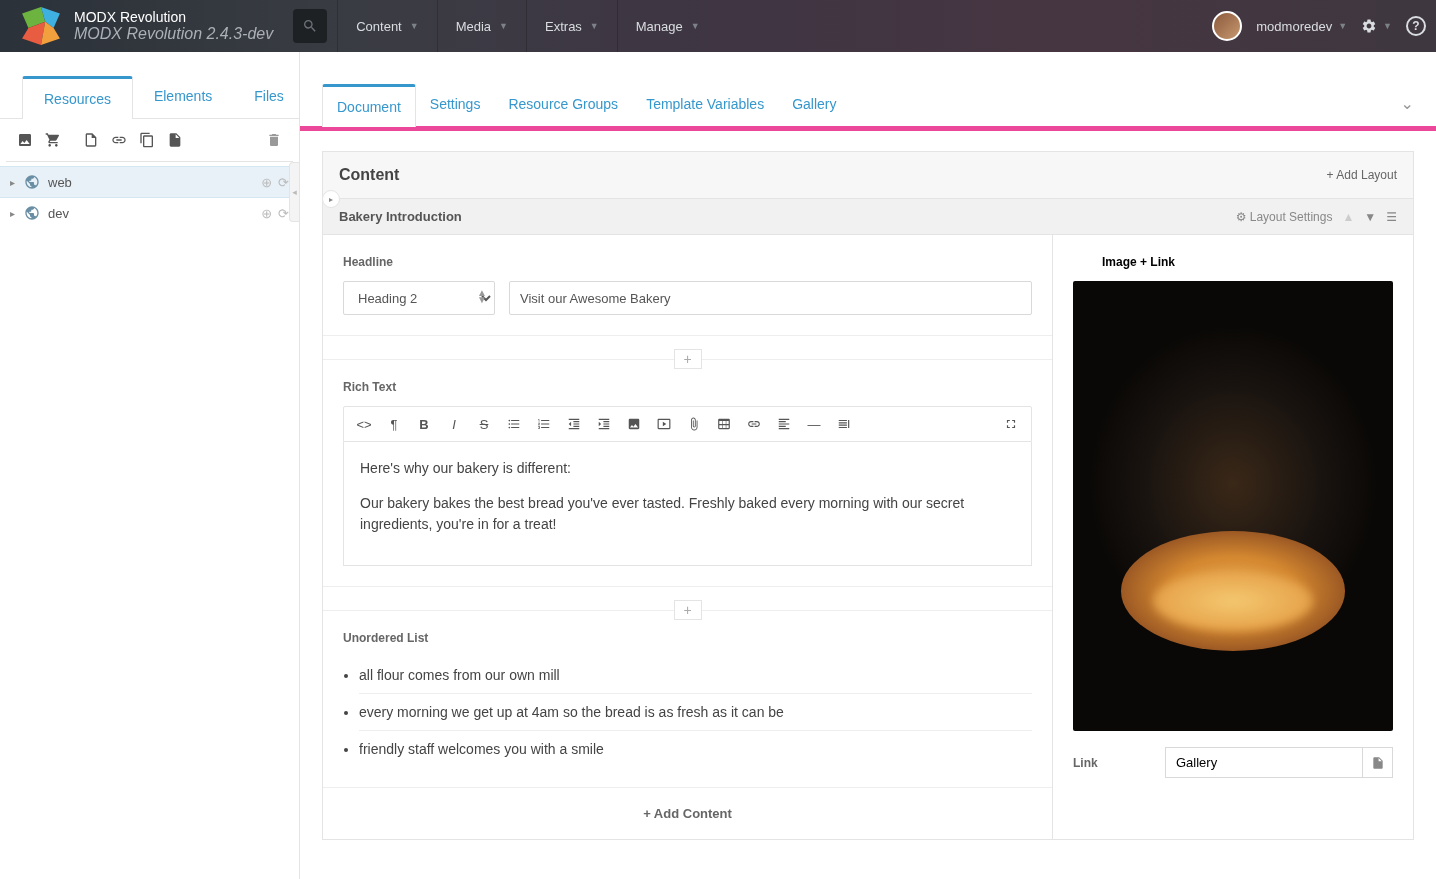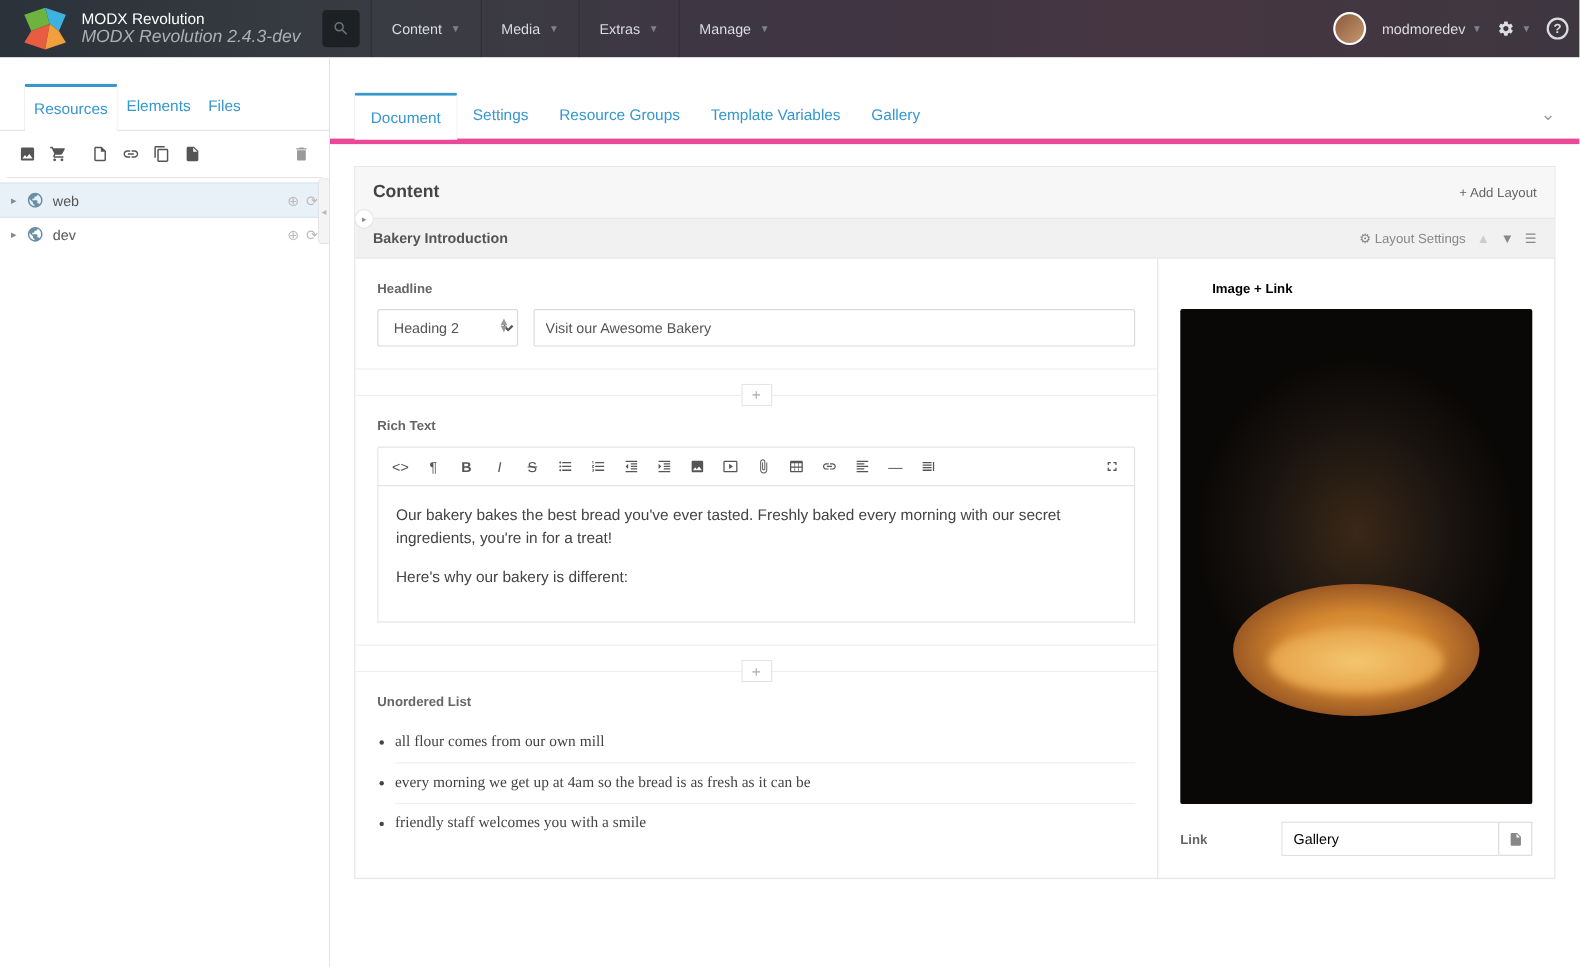--- a/index.html
+++ b/index.html
@@ -19,21 +19,21 @@
 .user-area { display: flex; align-items: center; gap: 14px; }
 .avatar { width: 30px; height: 30px; border-radius: 50%; background: linear-gradient(135deg,#8a5a3c,#c89870); border:2px solid #fff; }
 .username { color: #d9dde0; font-size: 13px; }
 .icon-btn { color: #d9dde0; cursor: pointer; display: flex; align-items: center; }
 .icon-btn .dd { margin-left: 6px; color: #7d8289; font-size: 9px; }
 .gear { width: 16px; height: 16px; fill: #d9dde0; }
 .help-circle { width: 20px; height: 20px; border: 2px solid #d9dde0; border-radius: 50%; display: flex; align-items: center; justify-content: center; font-weight: bold; font-size: 12px; color: #d9dde0;}
 .main { display: flex; }
 .sidebar { width: 300px; padding: 0; border-right: 1px solid #e4e4e4; min-height: 827px; position: relative;}
 .side-tabs { display: flex; border-bottom: 1px solid #e4e4e4; margin-top: 24px; padding-left: 22px;}
-.side-tab { padding: 12px 8px; color: #3697cd; font-size: 14px; cursor: pointer; }
+.side-tab { padding: 12px 21px; color: #3697cd; font-size: 14px; cursor: pointer; }
 .side-tab.active { color: #3697cd; border-top: 3px solid #3697cd; border-left:1px solid #e4e4e4; border-right:1px solid #e4e4e4; background:#fff; margin-bottom:-1px; border-radius: 3px 3px 0 0;}
 .side-toolbar { display: flex; align-items: center; padding: 8px 6px; gap: 2px; border-bottom: 1px solid #e4e4e4; margin: 0 6px;}
 .side-toolbar .tb { width: 26px; height: 26px; display: flex; align-items: center; justify-content: center; color: #555; cursor: pointer;}
 .side-toolbar .sep { width: 8px; }
 .side-toolbar .right { margin-left: auto; }
 .tree { padding: 4px 0; }
 .tree-row { display: flex; align-items: center; padding: 7px 10px; cursor: pointer; }
 .tree-row.active { background: #e8f1f8; border-top:1px solid #d4e6f1; border-bottom:1px solid #d4e6f1;}
 .tree-row .caret { color: #888; font-size: 10px; width: 14px; }
 .tree-row .globe { width: 16px; height: 16px; margin-right: 8px; }
@@ -59,33 +59,33 @@
 .layout-header .lttl { font-weight:bold; color:#555; font-size:13px;}
 .layout-header .lctrls { margin-left:auto; display:flex; align-items:center; gap:10px; color:#888; font-size:12px;}
 .layout-header .lctrls .ic { cursor:pointer; }
 .layout-collapse-handle { position:absolute; left:-1px; width:18px; height:18px; background:#fff; border:1px solid #e4e4e4; border-radius:50%; display:flex; align-items:center; justify-content:center; font-size:8px; color:#888; margin-top:-9px;}
 .cols { display:flex; }
 .col-main { flex: 1; border-right:1px solid #e4e4e4;}
 .col-side { width: 360px;}
 .field-block { padding: 20px; border-bottom:1px solid #eee; position:relative;}
 .field-label { font-size: 12px; font-weight: bold; color: #666; margin-bottom: 12px;}
 .heading-row { display:flex; gap:14px;}
-.select-wrap { position:relative; width: 128px;}
+.select-wrap { position:relative; width: 152px;}
 .select-wrap select, .input { width:100%; height: 34px; border:1px solid #d9d9d9; background:#fff; padding: 0 10px; font-size:13px; color:#555; border-radius: 2px;}
 .select-wrap .arr { position:absolute; right:8px; top:8px; color:#999; font-size:10px; pointer-events:none; display:flex; flex-direction:column; line-height:7px;}
 .input { flex:1; }
 .add-divider { height: 24px; display:flex; align-items:center; justify-content:center; border-bottom:1px solid #eee; position:relative;}
 .add-divider .plus { width:28px; height:20px; border:1px solid #e4e4e4; display:flex; align-items:center; justify-content:center; color:#aaa; font-size:14px; background:#fff; position:relative; top:11px;}
 .rt-toolbar { display:flex; align-items:center; gap:2px; border:1px solid #e4e4e4; padding:5px 6px; border-radius:2px 2px 0 0;}
 .rt-toolbar .rb { width:28px; height:24px; display:flex; align-items:center; justify-content:center; color:#555; cursor:pointer; font-size:13px;}
 .rt-toolbar .rb svg { width:14px; height:14px; fill:#555;}
 .rt-toolbar .rb.right { margin-left:auto;}
 .rt-body { border:1px solid #e4e4e4; border-top:none; padding: 16px; min-height:100px; font-size:14px; line-height:1.5; color:#444;}
 .rt-body p { margin-bottom: 14px;}
-.ul-list { padding: 0 0 0 16px; font-family: Liberation Serif, serif;}
+.ul-list { padding: 0 0 0 16px;}
 .ul-list li { padding: 10px 0; border-bottom: 1px solid #eee; font-size:14px; color:#444; list-style: disc; }
 .side-block { padding: 20px;}
 .side-label { font-size:12px; font-weight:bold; color:#000000; margin-bottom:12px;padding-left:29px;}
 .img-placeholder { width: 100%; height: 450px; background: radial-gradient(ellipse 45% 35% at 50% 45%, #3a2818 0%, #1a1410 60%, #0a0806 100%); border-radius:2px; position:relative; overflow:hidden;}
 .img-placeholder::before { content:""; position:absolute; bottom:80px; left:15%; right:15%; height:120px; background: radial-gradient(ellipse at center, #e8a850 0%, #d48830 40%, #8a4a20 80%, transparent 100%); border-radius:50%;}
 .img-placeholder::after { content:""; position:absolute; bottom:100px; left:25%; right:25%; height:60px; background: radial-gradient(ellipse at center, #f4c870 0%, #e8a850 60%, transparent 100%); border-radius:50%; filter:blur(4px);}
 .link-row { display:flex; align-items:center; gap:12px; margin-top: 16px;}
 .link-row .lbl { font-size:12px; font-weight:bold; color:#666; width:80px;}
 .link-input-wrap { flex:1; display:flex; border:1px solid #d9d9d9;}
 .link-input-wrap input { flex:1; border:none; padding:7px 10px; font-size:13px;}
@@ -338,35 +338,36 @@
                       <path d="M3 5v2h14V5H3zm0 6h14V9H3v2zm0 4h14v-2H3v2zm0 4h14v-2H3v2zM19 5h2v14h-2z"></path>
                     </svg>
                   </div>
                 <div class="rb right">
                     <svg viewBox="0 0 24 24">
                       <path d="M7 14H5v5h5v-2H7v-3zm-2-4h2V7h3V5H5v5zm12 7h-3v2h5v-5h-2v3zM14 5v2h3v3h2V5h-5z"></path>
                     </svg>
                   </div>
               </div>
               <div class="rt-body">
+                <p>Here's why our bakery is different:</p>
                 <p>Our bakery bakes the best bread you've ever tasted. Freshly baked every morning with our secret ingredients, you're in for a treat!</p>
-                <p>Here's why our bakery is different:</p>
               </div>
             </div>
             <div class="add-divider">
                 <div class="plus">+</div>
               </div>
             <div class="field-block" style="border-bottom:none;">
               <div class="field-label">Unordered List</div>
               <ul class="ul-list">
                 <li>all flour comes from our own mill</li>
                 <li>every morning we get up at 4am so the bread is as fresh as it can be</li>
                 <li style="border-bottom:none;">friendly staff welcomes you with a smile</li>
               </ul>
             </div>
+            <div class="add-content">+ Add Content</div>
           </div>
           <div class="col-side">
             <div class="side-block">
               <div class="side-label">Image + Link</div>
               <div class="img-placeholder"></div>
               <div class="link-row">
                 <span class="lbl">Link</span>
                 <div class="link-input-wrap">
                   <input value="Gallery" style="">
                   <div class="file-btn">

